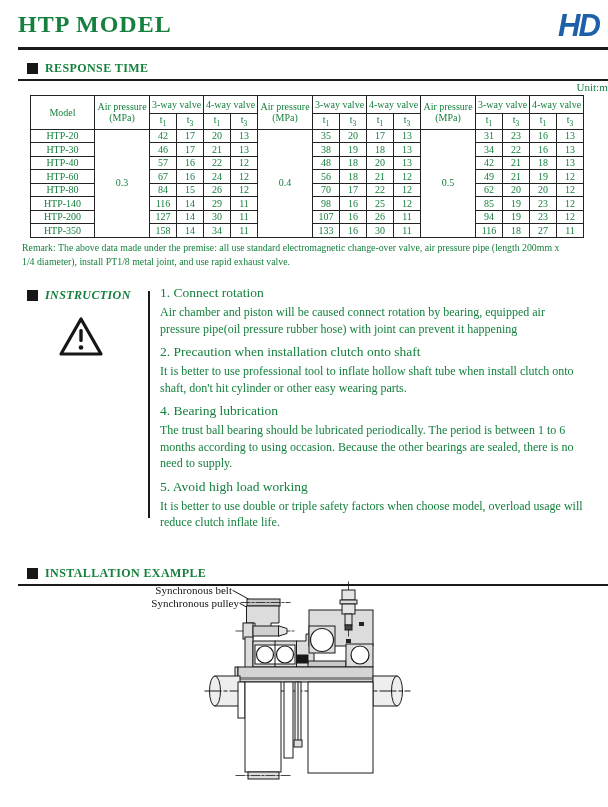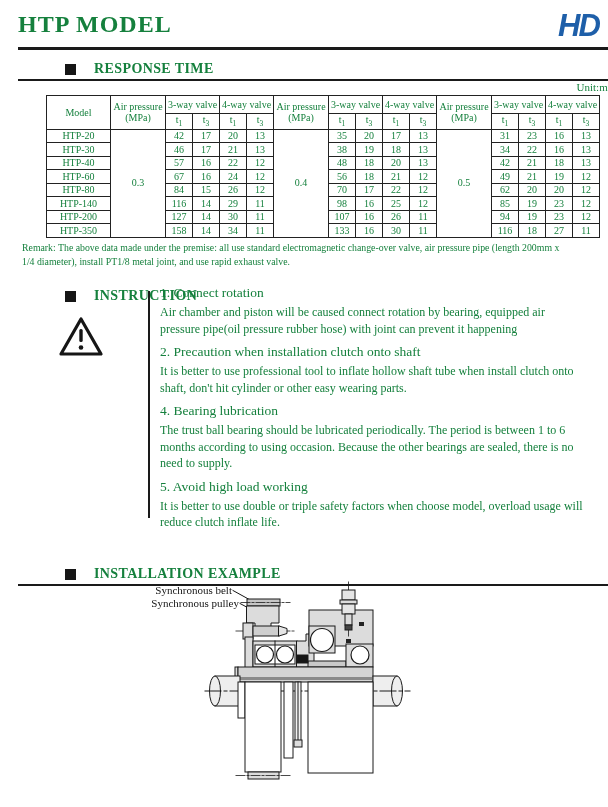--- a/index.html
+++ b/index.html
@@ -5,42 +5,42 @@
   html,body { margin:0; padding:0; background:#fff; }
   .page { position:relative; width:608px; height:807px; background:#fff;
           font-family:"Liberation Serif", serif; color:#15803d; overflow:hidden;padding-left:28px; }
 
   
   .title { position:absolute; left:18px; top:11px; font-size:24px; font-weight:bold; letter-spacing:1px; }
   .logo  { position:absolute; right:14px; top:4px; }
   .rule-1 { position:absolute; left:18px; right:16px; top:47px; height:2.5px; background:#1a1a1a; }
 
   
-  .sec-head { position:absolute; display:flex; align-items:center; gap:18px;
-              font-size:14px; font-weight:bold; letter-spacing:0.4px;margin-left:38px; }
+  .sec-head { position:absolute; display:flex; align-items:center; gap:7px;
+              font-size:12px; font-weight:bold; letter-spacing:0.4px; }
   .sq { width:11px; height:11px; background:#161616; flex:0 0 auto; }
 
   #rt-head { left:27px; top:61px; }
   .rule-2 { position:absolute; left:18px; right:16px; top:79px; height:1.5px; background:#1a1a1a; }
   .unit { position:absolute; right:24px; top:81px; font-size:11px; }
 
   
-  table.rt { position:absolute; left:30px; top:95px; border-collapse:collapse; table-layout:fixed;margin-left:16px; }
+  table.rt { position:absolute; left:30px; top:95px; border-collapse:collapse; table-layout:fixed; }
   .rt th, .rt td { border:1px solid #222; font-weight:normal; font-size:10px;
                    text-align:center; vertical-align:middle; padding:0; line-height:1.15; }
   .rt thead tr.r1 th { height:17px; }
   .rt thead tr.r2 th { height:13px; }
   .rt tbody td { height:12.5px; }
   .rt sub { font-size:7.5px; }
   .rt .c-model { width:64px; } .rt .c-press { width:55px; } .rt .c-t { width:27px; }
 
   .remark { position:absolute; left:22px; top:241px; width:552px; font-size:9.8px; line-height:1.4; }
 
   
-  #ins-head { left:27px; top:288px; }
+  #ins-head { left:27px; top:288px;font-style:italic; }
   .warn { position:absolute; left:57px; top:315px; }
   .vdiv { position:absolute; left:148px; top:291px; width:2px; height:227px; background:#1a1a1a; }
   .ins-content { position:absolute; left:160px; top:285px; width:426px; }
   .ins-item { margin-bottom:7px; }
   .ins-title { font-size:13.5px; margin:0 0 3px 0; font-weight:normal; }
   .ins-body { font-size:12px; line-height:1.38; margin:0; text-align:left; }
 
   
   #install-head { left:27px; top:566px; }
   .rule-3 { position:absolute; left:18px; right:16px; top:584px; height:2px; background:#1a1a1a; }

